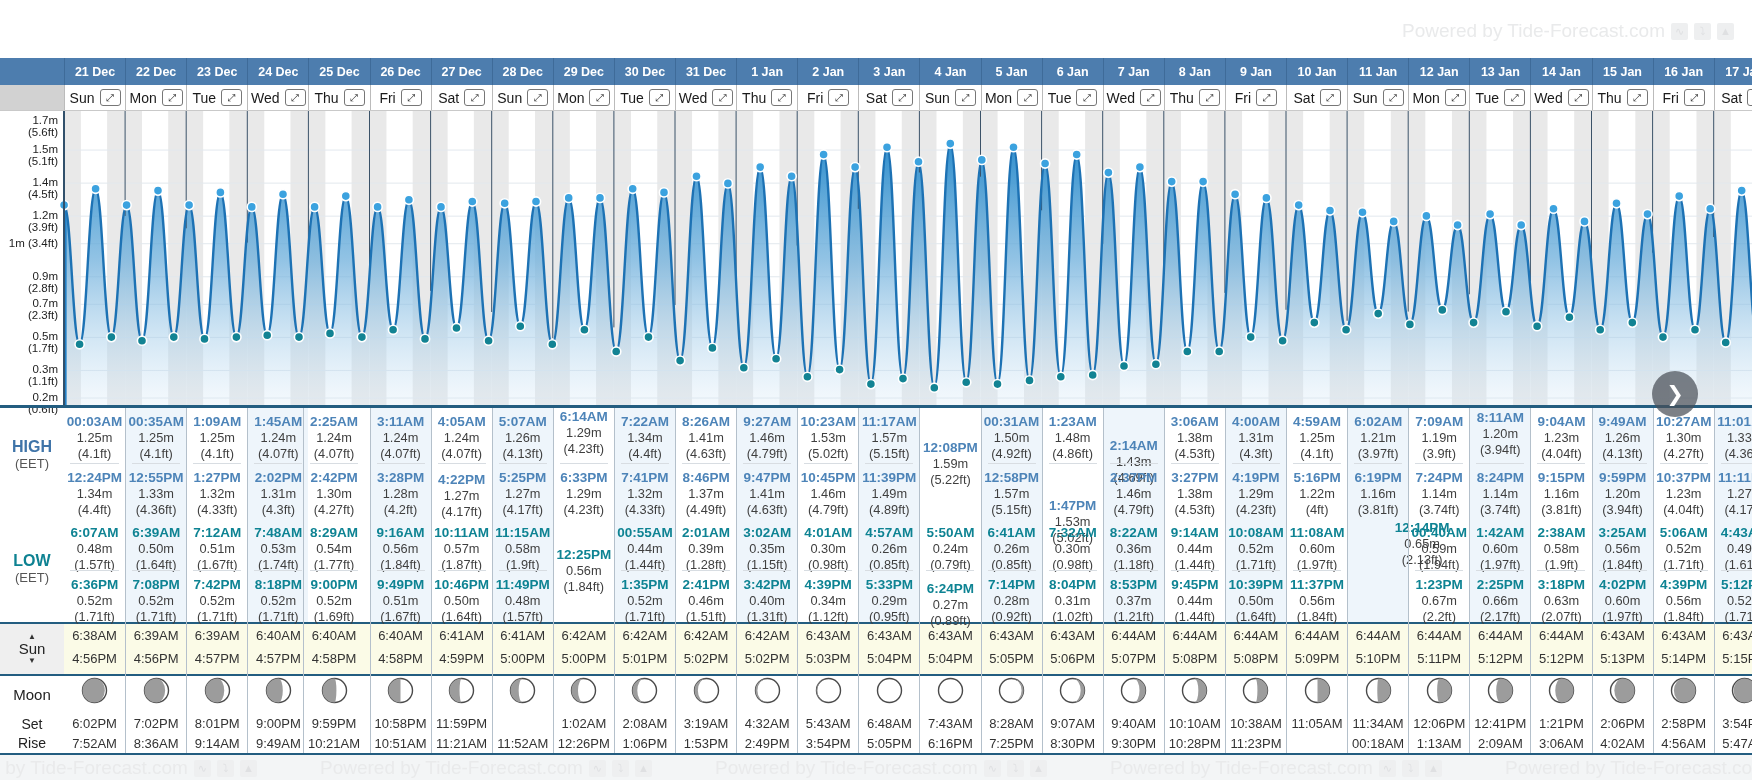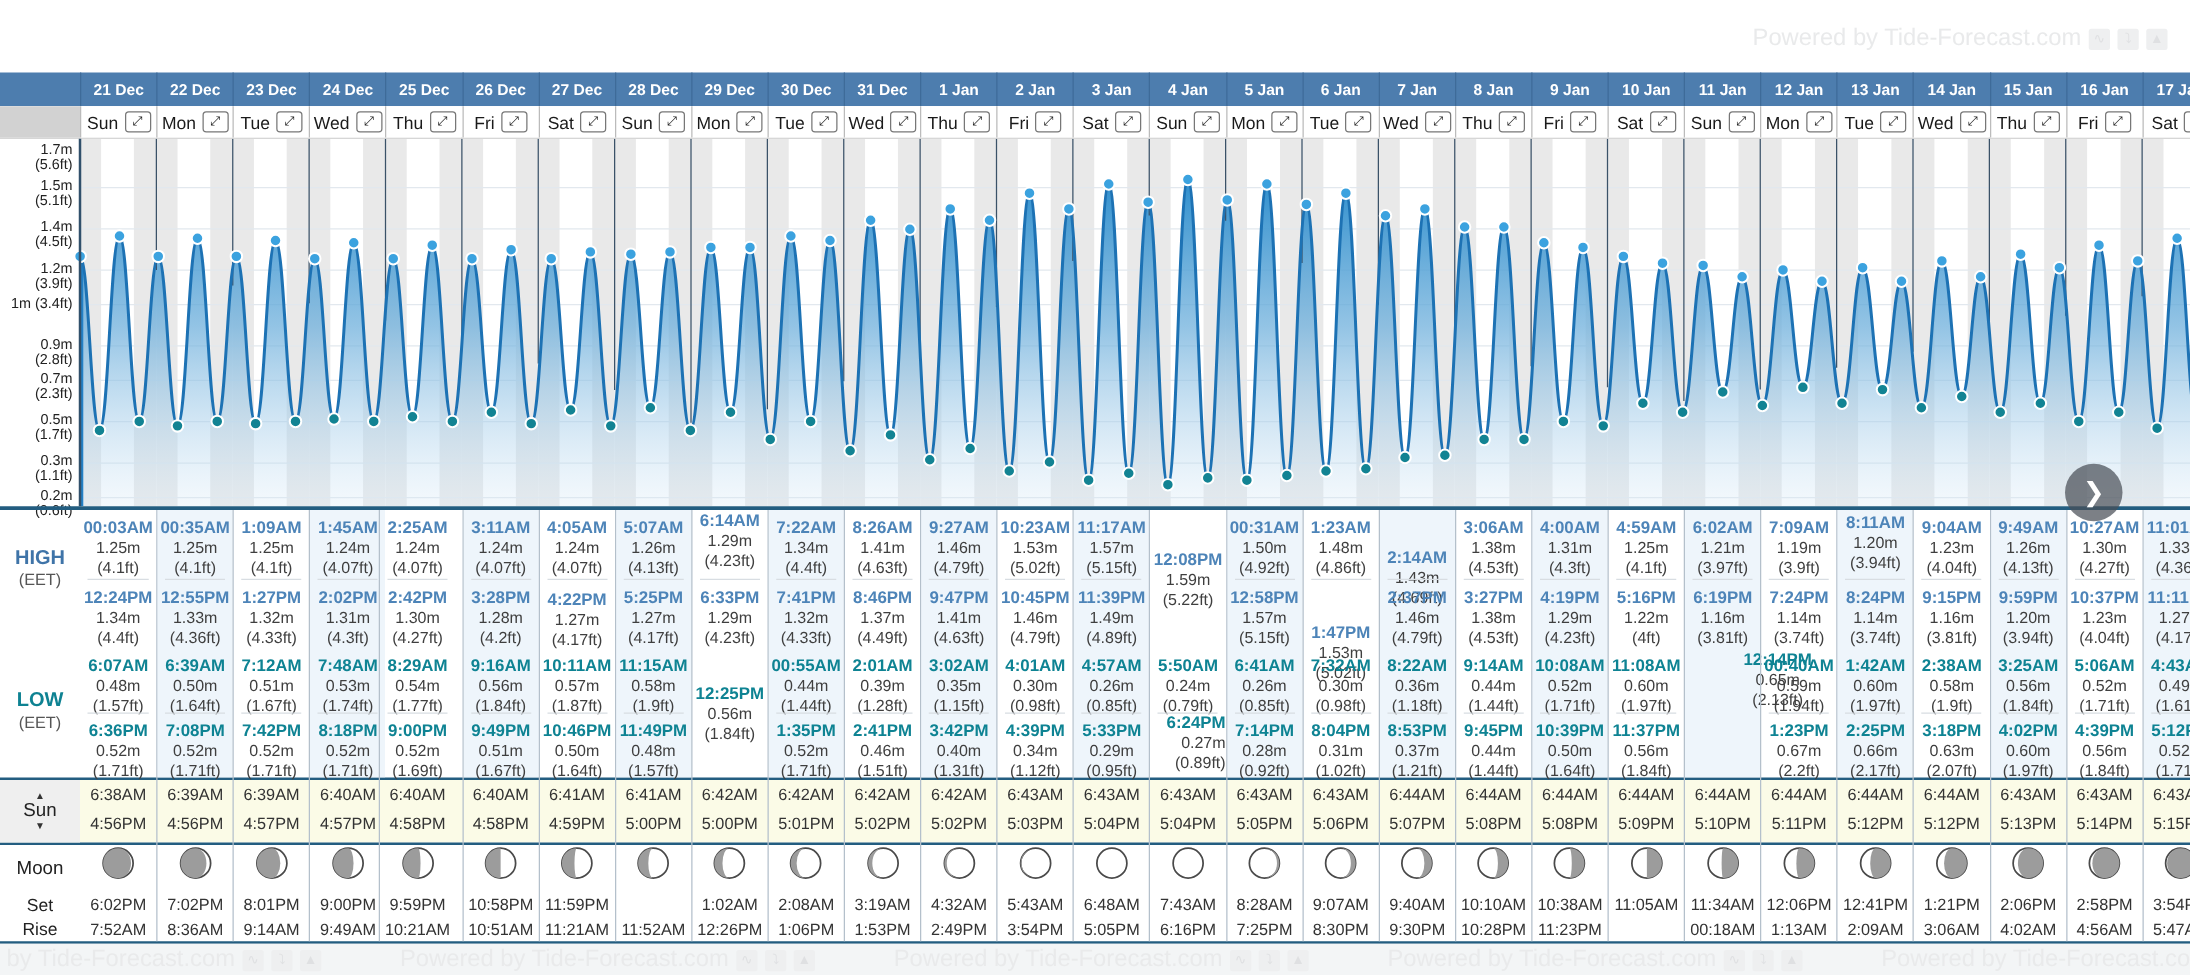--- a/index.html
+++ b/index.html
@@ -990,21 +990,21 @@
           <div class="tm">12:08PM</div>
           <div class="hm">1.59m</div>
           <div class="hf">(5.22ft)</div>
         </div>
         <div class="tide t-low" style="top: 111px; height: 51px; padding-top: 5px;">
           <div class="tm">5:50AM</div>
           <div class="hm">0.24m</div>
           <div class="hf">(0.79ft)</div>
         </div>
         <div class="subsep" style="top: 162px;"></div>
-        <div class="tide t-low" style="top: 156px; height: 51px; padding-top: 5px; text-align: right;">
+        <div class="tide t-low" style="top: 167px; height: 51px; padding-top: 5px;">
           <div class="tm">6:24PM</div>
           <div class="hm">0.27m</div>
           <div class="hf">(0.89ft)</div>
         </div>
         <div class="suncell">
           <div>6:43AM</div>
           <div>5:04PM</div>
         </div>
         <div class="mooncell">
           <svg width="27" height="27" viewBox="0 0 27 27">

